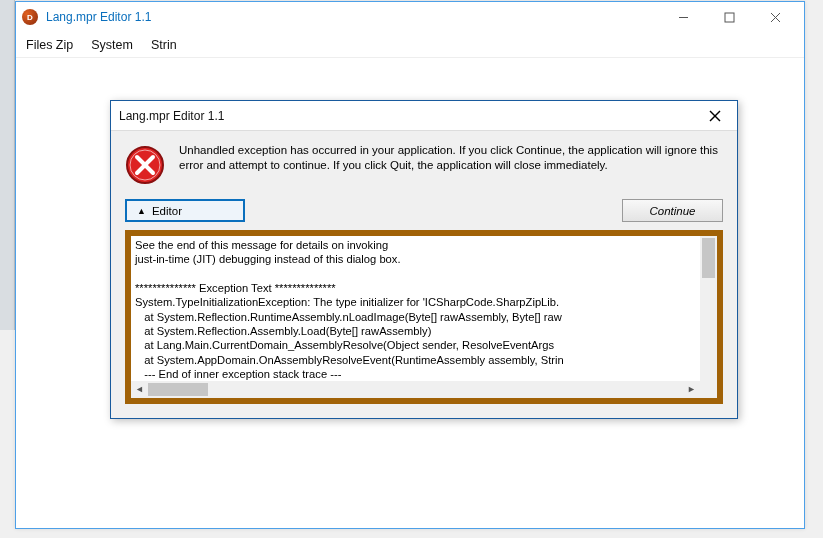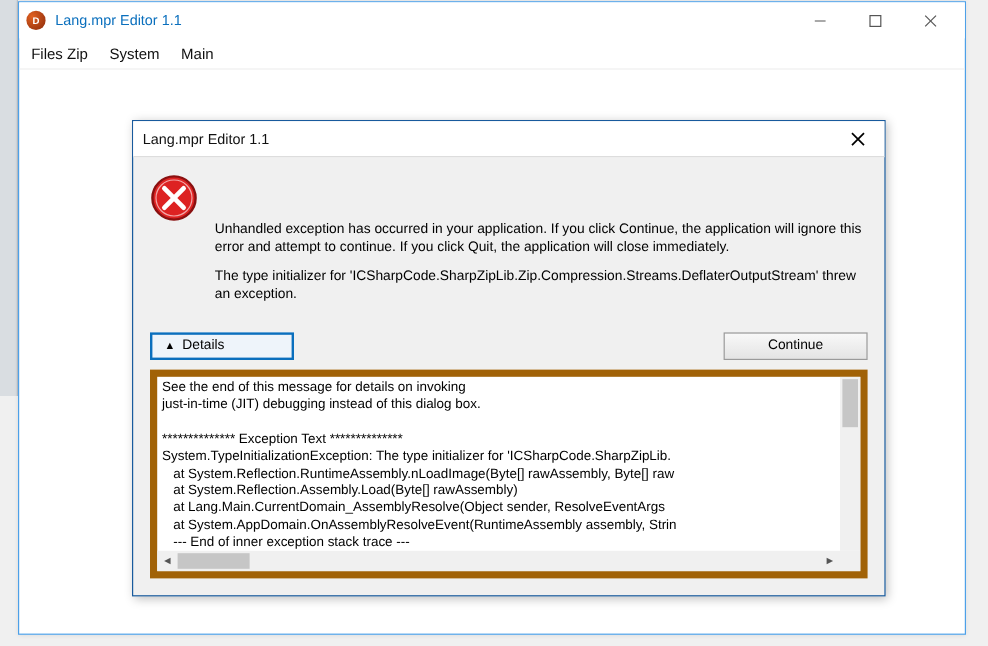--- a/index.html
+++ b/index.html
@@ -79,41 +79,41 @@
   .dialog-close { width:28px; height:22px; display:flex;align-items:center;justify-content:center;}
   .dialog-body {
     padding: 12px 14px 14px 14px;
   }
   .msg-row { display:flex; gap:14px; }
   .msg-icon {
     width:40px;height:40px;
     flex-shrink:0;
     margin-top:2px;
   }
-  .msg-text { font-size:11.5px; line-height:1.28; color:#000;margin-top:41px; }
+  .msg-text { font-size:11.5px; line-height:1.28; color:#000; }
   .msg-text p { margin-bottom: 10px; }
   .btn-row { display:flex; gap:10px; margin-top:14px; align-items:center; }
   .btn {
     height:23px;
     border:1px solid #9a9a9a;
     background:linear-gradient(#f8f8f8,#e4e4e4);
     font-size:11.5px;
     display:flex; align-items:center; justify-content:center;
     gap:6px;
     cursor:default;
   }
   .btn.details {
     width:120px;
     border:2px solid #0a6fbd;
     background:#eef4fa;
     justify-content:flex-start;
     padding:0 10px;
   }
   .btn.details .arrow { font-size:9px; }
-  .btn.continue, .btn.quit { width:120px; }
+  .btn.continue, .btn.quit { width:101px;font-style:italic; }
   .spacer { flex:1; }
   .details-box {
     margin-top:8px;
     background:#fff;
     border:6px solid #a16207;
     height:174px;
     position:relative;
     font-size:11.2px;
     line-height:1.28;
     overflow:hidden;
@@ -173,21 +173,21 @@
         <svg viewBox="0 0 11 11">
             <line x1="1" y1="1" x2="10" y2="10" stroke="#555" stroke-width="1"></line>
             <line x1="10" y1="1" x2="1" y2="10" stroke="#555" stroke-width="1"></line>
           </svg>
       </div>
     </div>
   </div>
   <div class="menubar">
     <span>Files Zip</span>
     <span>System</span>
-    <span>Main</span>
+    <span>Strin</span>
   </div>
 </div>
 
 <div class="dialog">
   <div class="dialog-titlebar">
     <div class="dialog-title">Lang.mpr Editor 1.1</div>
     <div class="dialog-close">
       <svg width="12" height="12" viewBox="0 0 12 12">
           <line x1="1" y1="1" x2="11" y2="11" stroke="#000" stroke-width="1.4"></line>
           <line x1="11" y1="1" x2="1" y2="11" stroke="#000" stroke-width="1.4"></line>
@@ -199,27 +199,26 @@
       <div class="msg-icon">
         <svg width="40" height="40" viewBox="0 0 40 40">
           <circle cx="20" cy="20" r="18" fill="#d22" stroke="#8a1010" stroke-width="2"></circle>
           <circle cx="20" cy="20" r="15" fill="none" stroke="#fff" stroke-width="1" opacity="0.6"></circle>
           <line x1="12" y1="12" x2="28" y2="28" stroke="#fff" stroke-width="4" stroke-linecap="round"></line>
           <line x1="28" y1="12" x2="12" y2="28" stroke="#fff" stroke-width="4" stroke-linecap="round"></line>
         </svg>
       </div>
       <div class="msg-text">
         <p>Unhandled exception has occurred in your application. If you click Continue, the application will ignore this error and attempt to continue. If you click Quit, the application will close immediately.</p>
-        <p>The type initializer for 'ICSharpCode.SharpZipLib.Zip.Compression.Streams.DeflaterOutputStream' threw an exception.</p>
       </div>
     </div>
     <div class="btn-row">
       <div class="btn details">
         <span class="arrow">▲</span>
-        <span>Details</span>
+        <span>Editor</span>
       </div>
       <div class="spacer"></div>
       <div class="btn continue">
         <span>Continue</span>
       </div>
     </div>
     <div class="details-box">
       <div class="details-inner">See the end of this message for details on invoking
 just-in-time (JIT) debugging instead of this dialog box.
 

